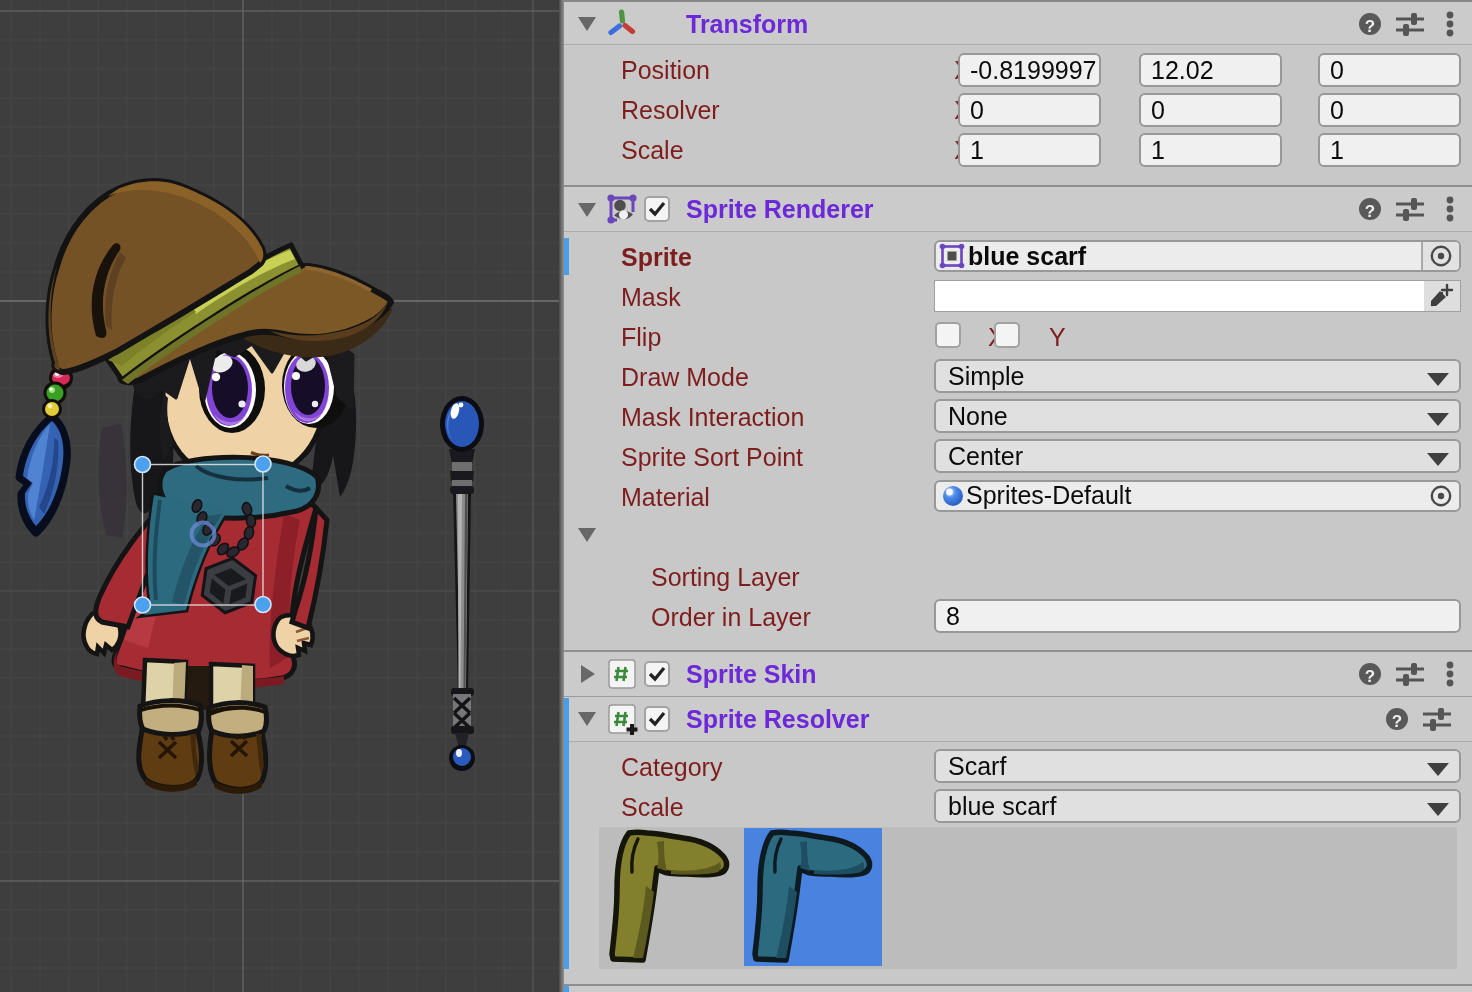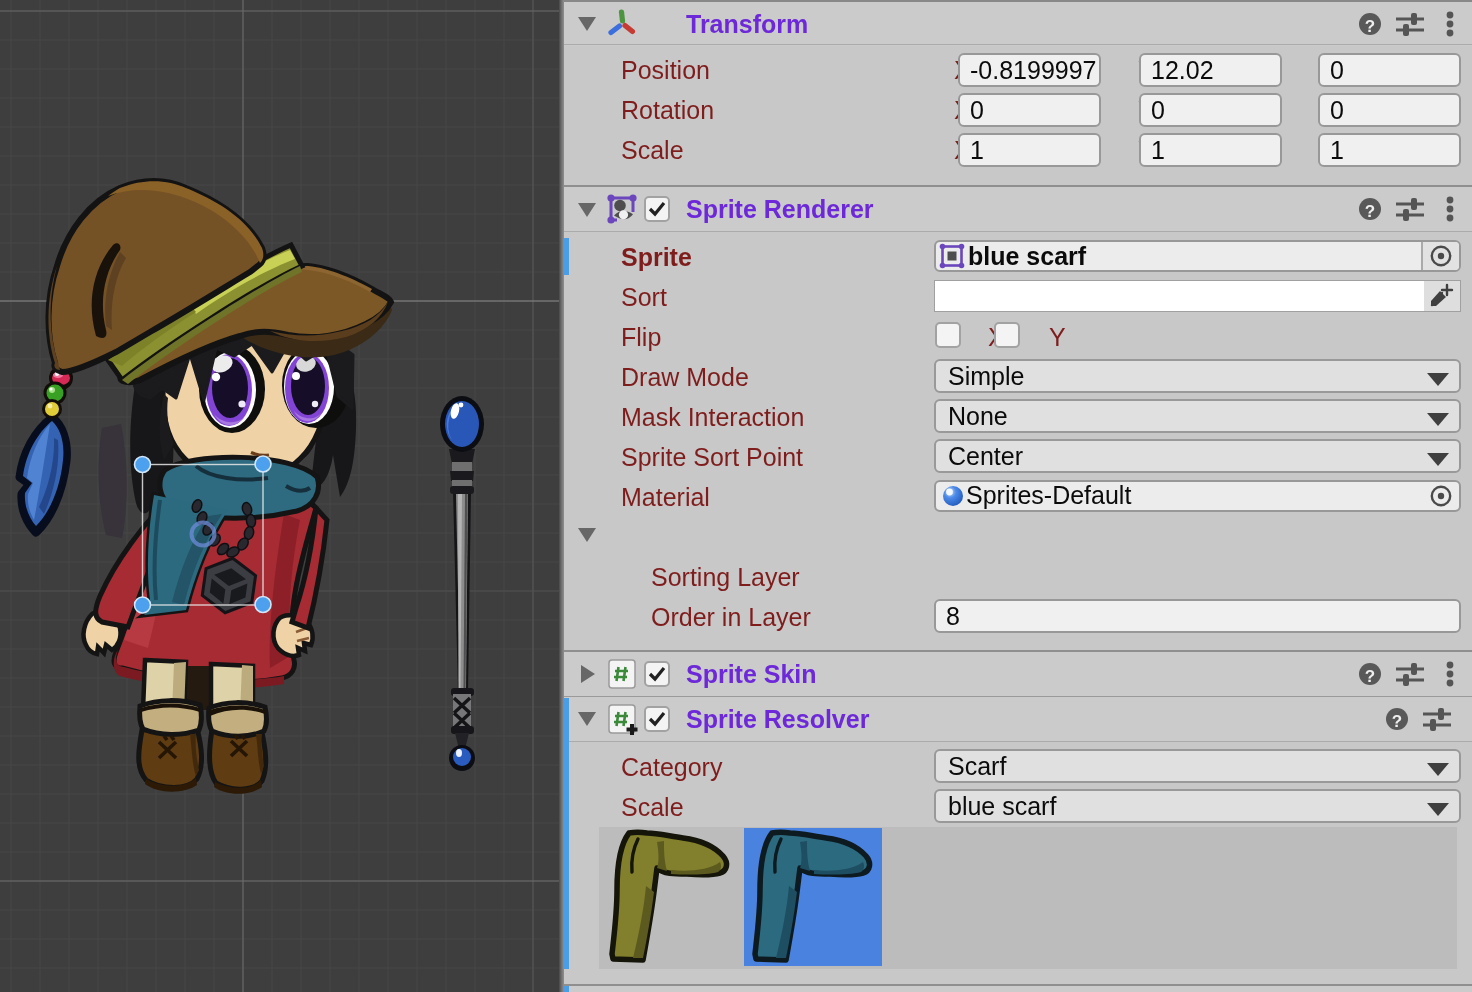--- a/index.html
+++ b/index.html
@@ -262,21 +262,21 @@
       </div>
     <div class="lbl" style="left:555px;top:56px;">Y</div>
     <div class="tf" style="left:575px;top:53px;width:139px;height:30px;">
         <div class="v">12.02</div>
       </div>
     <div class="lbl" style="left:735px;top:56px;">Z</div>
     <div class="tf" style="left:754px;top:53px;width:139px;height:30px;">
         <div class="v">0</div>
       </div>
 
-    <div class="lbl" style="top:96px;">Rotation</div>
+    <div class="lbl" style="top:96px;">Resolver</div>
     <div class="lbl" style="left:371px;top:96px;">X</div>
     <div class="tf" style="left:394px;top:93px;width:139px;height:30px;">
         <div class="v">0</div>
       </div>
     <div class="lbl" style="left:555px;top:96px;">Y</div>
     <div class="tf" style="left:575px;top:93px;width:139px;height:30px;">
         <div class="v">0</div>
       </div>
     <div class="lbl" style="left:735px;top:96px;">Z</div>
     <div class="tf" style="left:754px;top:93px;width:139px;height:30px;">
@@ -348,21 +348,21 @@
         <rect x="3.5" y="3.5" width="19" height="19" fill="none" stroke="#6b46bc" stroke-width="2.6"></rect>
         <circle cx="3.5" cy="3.5" r="2.8" fill="#6b46bc"></circle>
           <circle cx="22.5" cy="3.5" r="2.8" fill="#6b46bc"></circle>
         <circle cx="3.5" cy="22.5" r="2.8" fill="#6b46bc"></circle>
           <circle cx="22.5" cy="22.5" r="2.8" fill="#6b46bc"></circle>
         <rect x="8.5" y="8.5" width="9" height="9" fill="#4e4e4e"></rect>
       </svg>
     </div>
     <div class="objname" style="left:404px;top:242px;font-weight:bold;">blue scarf</div>
 
-    <div class="lbl" style="top:283px;">Sort</div>
+    <div class="lbl" style="top:283px;">Mask</div>
     <div style="position:absolute;left:370px;top:280px;width:527px;height:32px;background:#fff;border:1px solid #a0a0a0;box-sizing:border-box;">
       <div style="position:absolute;right:0;top:0;width:36px;height:30px;background:#dedede;"></div>
       <svg style="position:absolute;right:3px;top:2px;" width="30" height="26" viewBox="0 0 30 26">
         <g stroke="#3f3f3f" stroke-width="2.4" fill="none" stroke-linecap="round">
           <path d="M5,22 L15,10"></path>
             <path d="M20,2 V12 M15,7 H25"></path>
         </g>
         <path d="M13,8 L19,14 L9,23 L4,23 L4,18 Z" fill="#3f3f3f"></path>
       </svg>
     </div>

